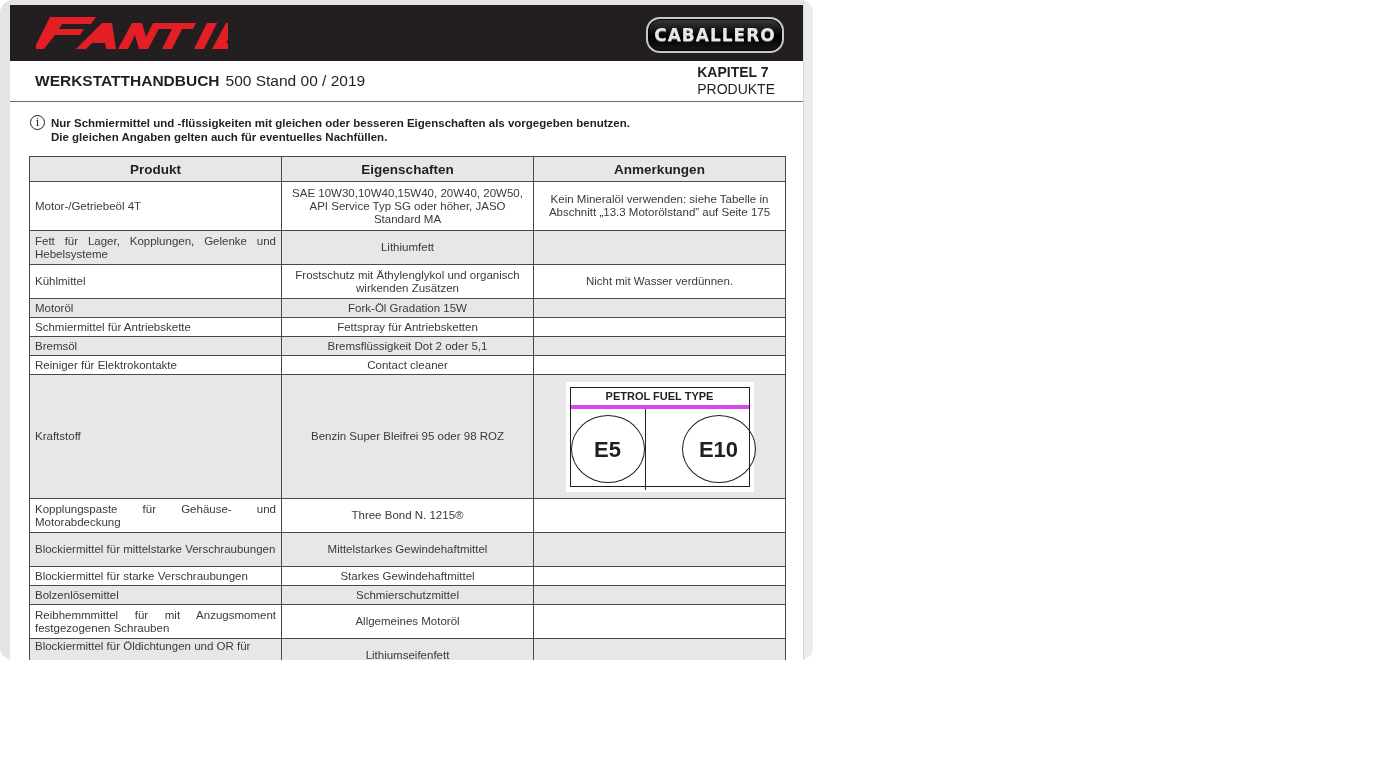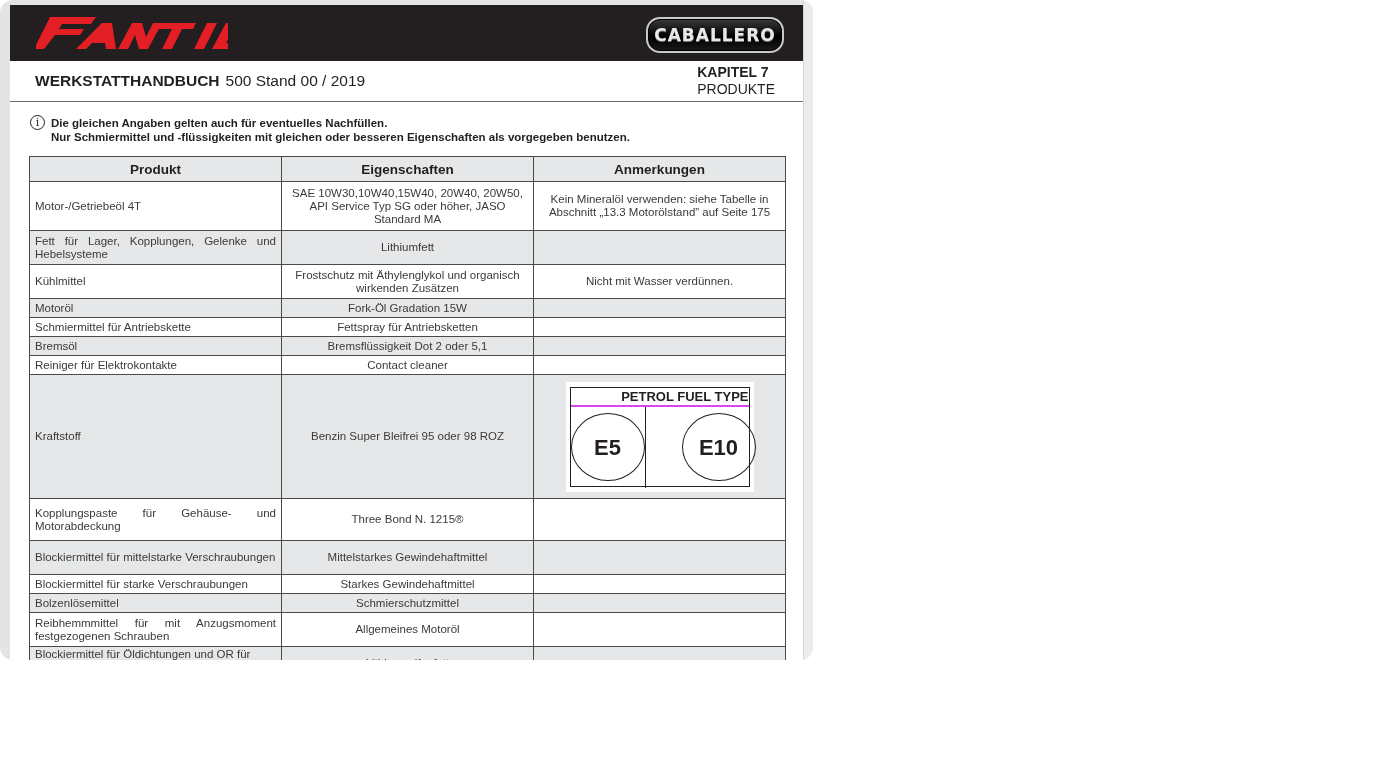--- a/index.html
+++ b/index.html
@@ -68,21 +68,21 @@
   table.products td.c2, table.products td.c3 { text-align: center; }
   table.products td.c1 { text-align: justify; text-align-last: left; }
   tr.shade td { background: #e6e7e8; }
   .fuel-box {
     margin: 3px auto; width: 188px; height: 110px; background: #ffffff; position: relative;
   }
   .fuel-inner {
     position: absolute; left: 4px; top: 5px; width: 180px; height: 100px; border: 1px solid #231f20; box-sizing: border-box;
   }
   .fuel-title {
-    height: 17px; border-bottom: 2px solid #d946ef; font-size: 13px; font-weight: bold; line-height: 17px; text-align: right; color: #231f20;
+    height: 17px; border-bottom: 4px solid #d946ef; font-size: 11px; font-weight: bold; line-height: 17px; text-align: center; color: #231f20;
   }
   .fuel-cells { display: flex; height: 81px; }
   .fuel-cell { flex: 1; display: flex; align-items: center; justify-content: center; }
   .fuel-cell + .fuel-cell { border-left: 1px solid #231f20; padding-left: 36px; }
   .fuel-oval {
     width: 72px; height: 66px; border: 1px solid #231f20; border-radius: 50%;
     display: flex; align-items: center; justify-content: center;
     font-size: 22px; font-weight: bold; color: #231f20;
   }
 </style>
@@ -113,22 +113,22 @@
     <div class="chapter">
       <div class="num">KAPITEL 7</div>
       <div>PRODUKTE</div>
     </div>
 
     <div class="rule"></div>
 
     <div class="note">
       <span class="info-icon">i</span>
       <div>
+        <div>Nur Schmiermittel und -flüssigkeiten mit gleichen oder besseren Eigenschaften als vorgegeben benutzen.</div>
         <div>Die gleichen Angaben gelten auch für eventuelles Nachfüllen.</div>
-        <div>Nur Schmiermittel und -flüssigkeiten mit gleichen oder besseren Eigenschaften als vorgegeben benutzen.</div>
       </div>
     </div>
 
     <table class="products">
       <colgroup>
           <col style="width:252px">
           <col style="width:252px">
           <col style="width:252px">
         </colgroup>
       <thead>
@@ -186,21 +186,21 @@
                       <div class="fuel-oval">E5</div>
                     </div>
                   <div class="fuel-cell">
                       <div class="fuel-oval">E10</div>
                     </div>
                 </div>
               </div>
             </div>
           </td>
         </tr>
-        <tr style="height:42px">
+        <tr style="height:34px">
           <td class="c1">Kopplungspaste für Gehäuse- und Motorabdeckung</td>
           <td class="c2">Three Bond N. 1215®</td>
           <td class="c3"></td>
         </tr>
         <tr class="shade" style="height:34px">
           <td class="c1">Blockiermittel für mittelstarke Verschraubungen</td>
           <td class="c2">Mittelstarkes Gewindehaftmittel</td>
           <td class="c3"></td>
         </tr>
         <tr style="height:19px">

